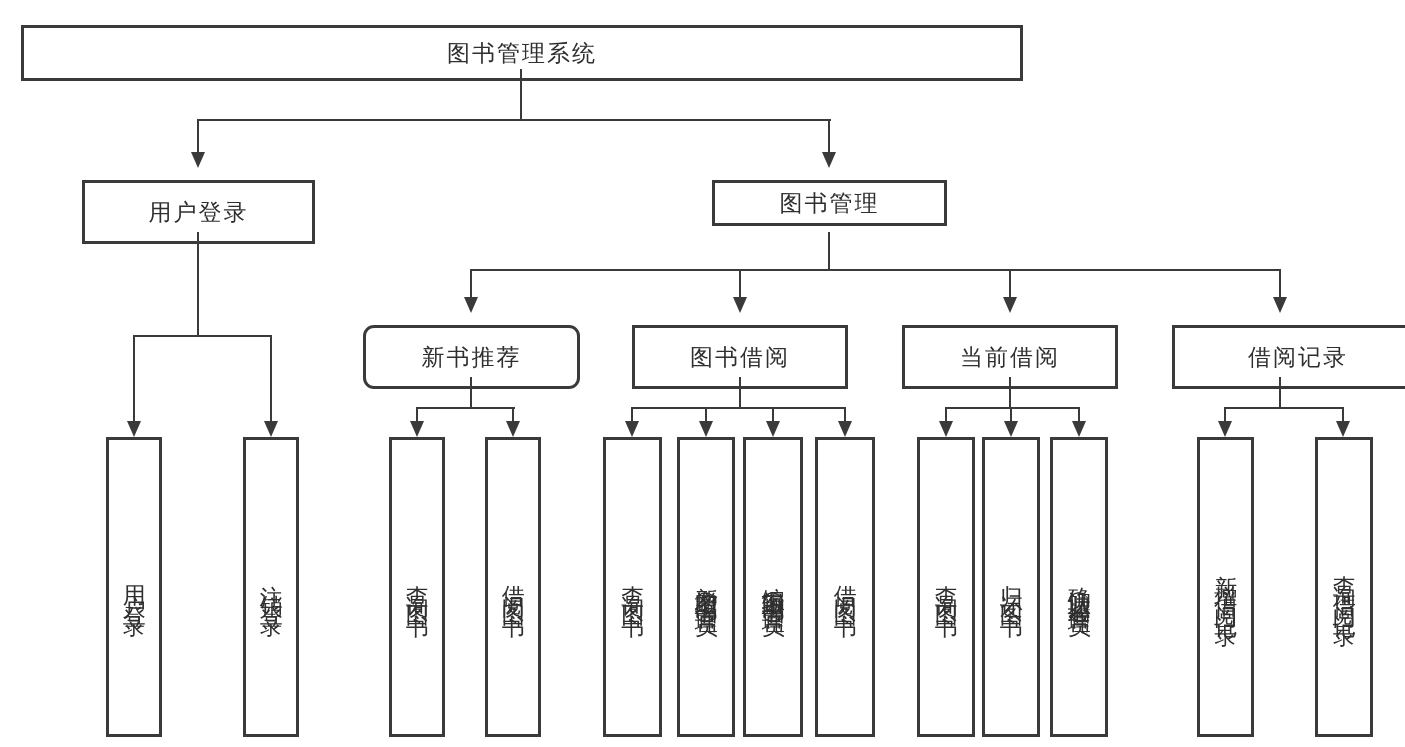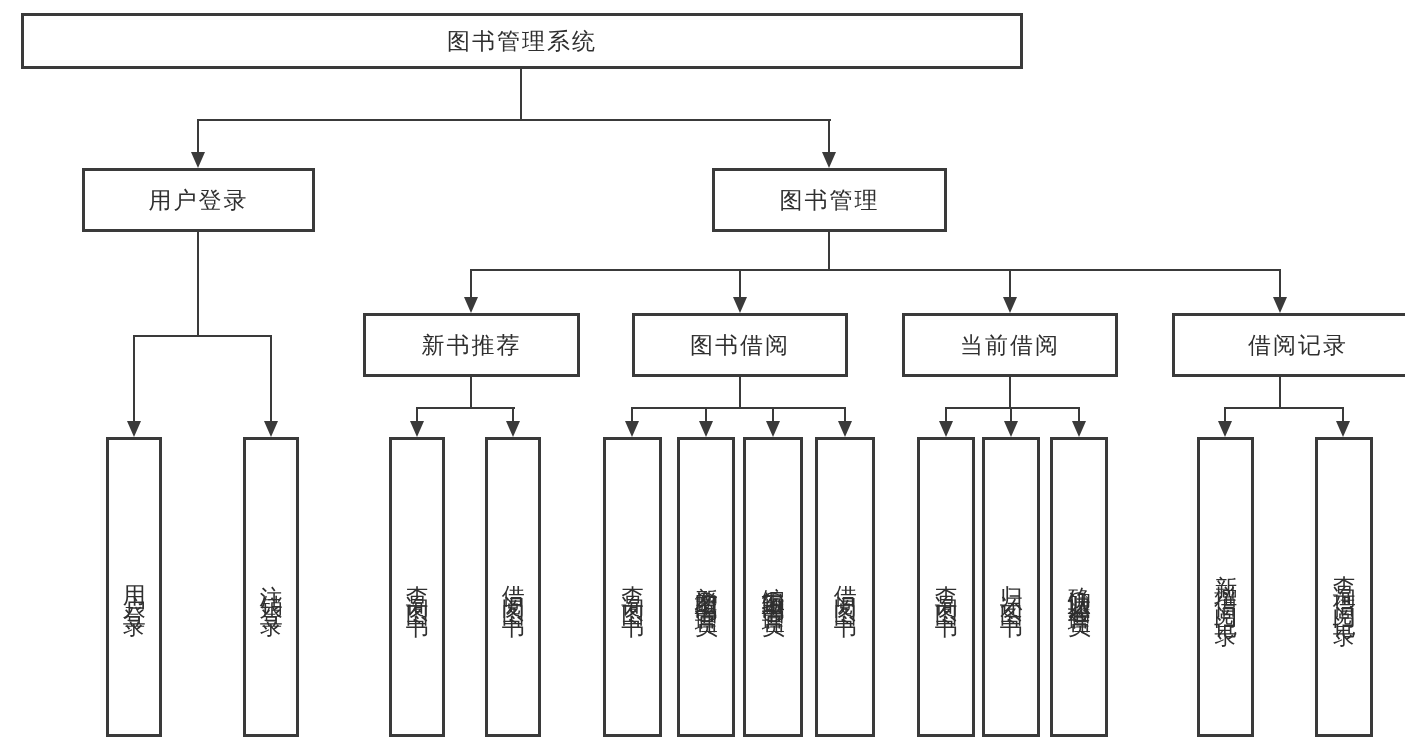--- a/index.html
+++ b/index.html
@@ -15,21 +15,21 @@
   .node {
     position: absolute;
     box-sizing: border-box;
     border: 3px solid #3a3a3a;
     background: #ffffff;
     display: flex;
     align-items: center;
     justify-content: center;
     color: #2f2f2f;
   }
-  .hbox { font-size: 23px; letter-spacing: 2px; }
+  .hbox { font-size: 23px; letter-spacing: 2px; margin-top: 12px; }
   .vbox { top: 437px; height: 300px; }
   .vtext {
     writing-mode: vertical-rl;
     text-orientation: mixed;
     font-size: 23px;
     letter-spacing: 10px;
     line-height: 1.1;
     color: #2f2f2f;
     white-space: nowrap;
   }
@@ -67,21 +67,21 @@
   <div class="ln" style="left:520px;top:69px;width:2px;height:51px;"></div>
   <div class="ln" style="left:197px;top:119px;width:634px;height:2px;"></div>
   <div class="ln" style="left:197px;top:119px;width:2px;height:34px;"></div>
   <div class="ar" style="left:191px;top:152px;"></div>
   <div class="ln" style="left:828px;top:119px;width:2px;height:34px;"></div>
   <div class="ar" style="left:822px;top:152px;"></div>
 
   <div class="node hbox" style="left:82px;top:168px;width:233px;height:64px;">
     <span>用户登录</span>
   </div>
-  <div class="node hbox" style="left:712px;top:168px;width:235px;height:64px;">
+  <div class="node hbox" style="left:712px;top:168px;width:235px;height:46px;">
     <span>图书管理</span>
   </div>
 
   <div class="ln" style="left:197px;top:232px;width:2px;height:104px;"></div>
   <div class="ln" style="left:133px;top:335px;width:139px;height:2px;"></div>
   <div class="ln" style="left:133px;top:335px;width:2px;height:86px;"></div>
   <div class="ar" style="left:127px;top:421px;"></div>
   <div class="ln" style="left:270px;top:335px;width:2px;height:86px;"></div>
   <div class="ar" style="left:264px;top:421px;"></div>
 
@@ -89,21 +89,21 @@
   <div class="ln" style="left:470px;top:269px;width:811px;height:2px;"></div>
   <div class="ln" style="left:470px;top:269px;width:2px;height:29px;"></div>
   <div class="ar" style="left:464px;top:297px;"></div>
   <div class="ln" style="left:739px;top:269px;width:2px;height:29px;"></div>
   <div class="ar" style="left:733px;top:297px;"></div>
   <div class="ln" style="left:1009px;top:269px;width:2px;height:29px;"></div>
   <div class="ar" style="left:1003px;top:297px;"></div>
   <div class="ln" style="left:1279px;top:269px;width:2px;height:29px;"></div>
   <div class="ar" style="left:1273px;top:297px;"></div>
 
-  <div class="node hbox" style="left:363px;top:313px;width:217px;height:64px;">
+  <div class="node hbox" style="left:363px;top:313px;width:217px;height:64px;border-radius:11px;">
     <span>新书推荐</span>
   </div>
   <div class="node hbox" style="left:632px;top:313px;width:216px;height:64px;">
     <span>图书借阅</span>
   </div>
   <div class="node hbox" style="left:902px;top:313px;width:216px;height:64px;">
     <span>当前借阅</span>
   </div>
   <div class="node hbox" style="left:1172px;top:313px;width:252px;height:64px;">
     <span>借阅记录</span>

